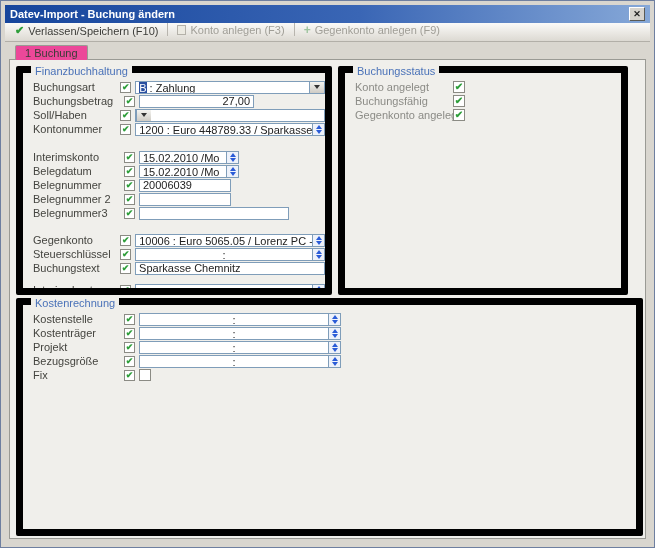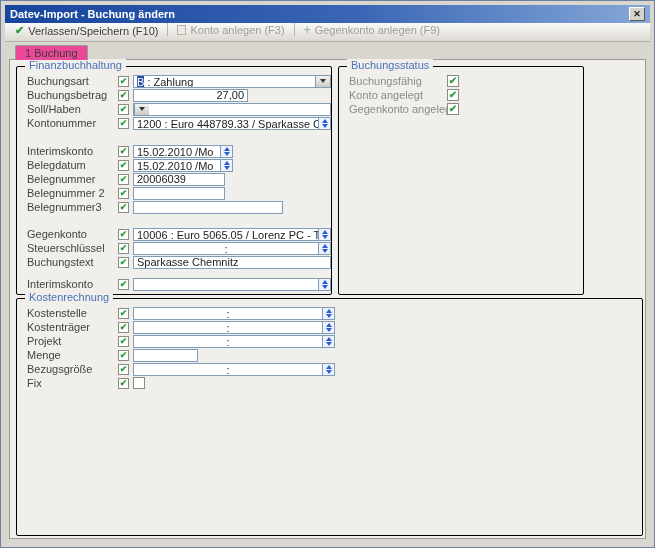--- a/index.html
+++ b/index.html
@@ -58,28 +58,28 @@
     border-radius:2px 2px 0 0;
     padding:1px 9px 0;
     white-space:nowrap;
   }
   .main {
     position:absolute; left:8px; top:58px; right:8px; bottom:8px;
     background:#f0efeb;
     border:1px solid #9a9a94;
   }
   
-  .group { position:absolute; border:1px solid #000000; border-radius:2px; }
+  .group { position:absolute; border:7px solid #000000; border-radius:2px; }
   .group-title {
     position:absolute; top:-8px; left:8px;
     background:#f0efeb; padding:0 4px;
     color:#4a72b8; white-space:nowrap;
   }
   .g-finanz { left:6px;  top:6px;   width:316px; height:229px; }
-  .g-status { left:328px; top:6px;  width:246px; height:229px; }
+  .g-status { left:328px; top:6px;  width:290px; height:229px; }
   .g-kosten { left:6px;  top:238px; width:627px; height:238px; }
   .gbody { position:absolute; inset:0; padding-top:7px; overflow:hidden; }
   
   .row { display:flex; align-items:center; height:14px; padding-left:10px; }
   .flabel { width:91px; color:#44443f; white-space:nowrap; overflow:hidden; }
   .sp14 { height:14px; } .sp13 { height:13px; } .sp8 { height:8px; }
   .chk {
     width:11px; height:11px; min-width:11px;
     background:#fff; border:1px solid #8b8b84;
     margin-right:4px;
@@ -289,25 +289,25 @@
           </div>
         </div>
 
       </div>
     </div>
 
     <div class="group g-status">
       <span class="group-title">Buchungsstatus</span>
       <div class="gbody">
         <div class="srow">
+          <span class="slabel">Konto angelegt</span>
+          <span class="chk big checked"></span>
+        </div>
+        <div class="srow">
           <span class="slabel">Buchungsfähig</span>
-          <span class="chk big checked"></span>
-        </div>
-        <div class="srow">
-          <span class="slabel">Konto angelegt</span>
           <span class="chk big checked"></span>
         </div>
         <div class="srow">
           <span class="slabel">Gegenkonto angelegt</span>
           <span class="chk big checked"></span>
         </div>
       </div>
     </div>
 
     <div class="group g-kosten">
@@ -334,25 +334,20 @@
 
         <div class="row">
           <span class="flabel">Projekt</span>
           <span class="chk checked"></span>
           <div class="combo w-kost">
             <span class="txt">:</span>
             <span class="spinbtn"></span>
           </div>
         </div>
 
-        <div class="row">
-          <span class="flabel">Menge</span>
-          <span class="chk checked"></span>
-          <input class="tinput w-menge" value="" style="">
-        </div>
 
         <div class="row">
           <span class="flabel">Bezugsgröße</span>
           <span class="chk checked"></span>
           <div class="combo w-kost">
             <span class="txt">:</span>
             <span class="spinbtn"></span>
           </div>
         </div>
 

